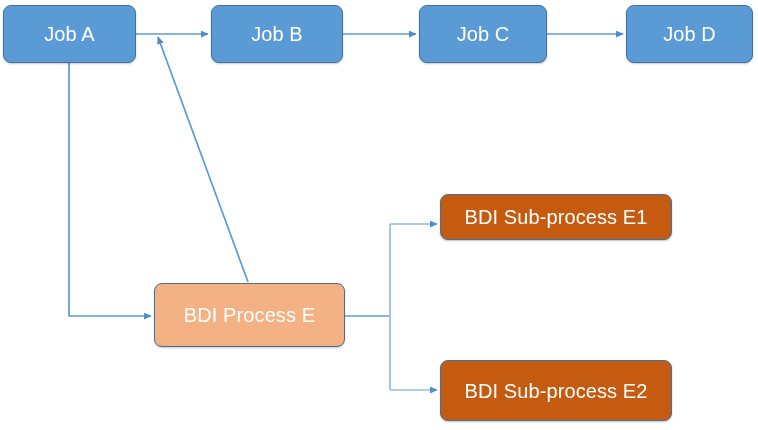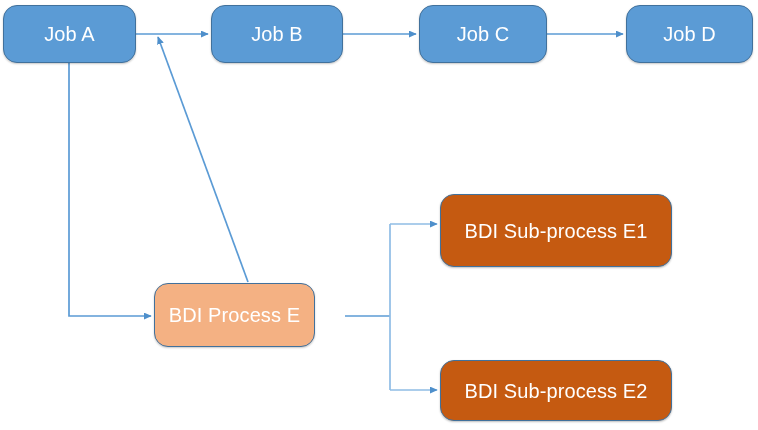--- a/index.html
+++ b/index.html
@@ -22,21 +22,21 @@
     width: 758px;
     height: 430px;
     pointer-events: none;
   }
   .node {
     position: absolute;
     box-sizing: border-box;
     display: flex;
     align-items: center;
     justify-content: center;
-    border-radius: 14px;
+    border-radius: 8px;
     color: #ffffff;
     text-align: center;
     line-height: 1.1;
     white-space: nowrap;
     letter-spacing: 0.1px;
   }
   .node-label {
     pointer-events: none;
   }
   .node-job {
@@ -100,25 +100,25 @@
   </div>
 
   <div class="node node-job" style="left:211px; top:5px; width:132px; height:58px;">
     <span class="node-label">Job B</span>
   </div>
 
   <div class="node node-job" style="left:626px; top:5px; width:127px; height:58px;justify-content:center;">
     <span class="node-label">Job D</span>
   </div>
 
-  <div class="node node-process" style="left:154px; top:283px; width:161px; height:64px;">
+  <div class="node node-process" style="left:154px; top:283px; width:191px; height:64px;">
     <span class="node-label">BDI Process E</span>
   </div>
 
-  <div class="node node-subprocess" style="left:440px; top:194px; width:232px; height:73px;">
+  <div class="node node-subprocess" style="left:440px; top:194px; width:232px; height:46px;">
     <span class="node-label">BDI Sub-process E1</span>
   </div>
 
   <div class="node node-subprocess" style="left:440px; top:360px; width:232px; height:61px;text-align:right;">
     <span class="node-label">BDI Sub-process E2</span>
   </div>
 
 </div>
 
 </body></html>

